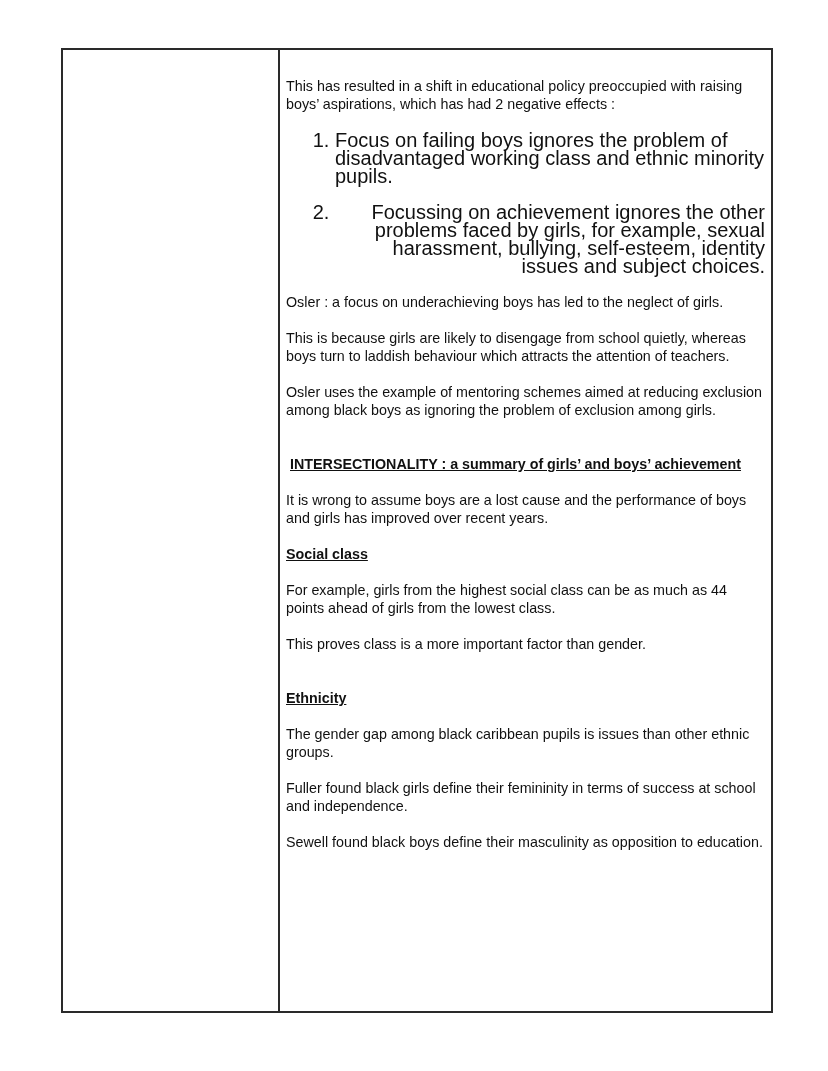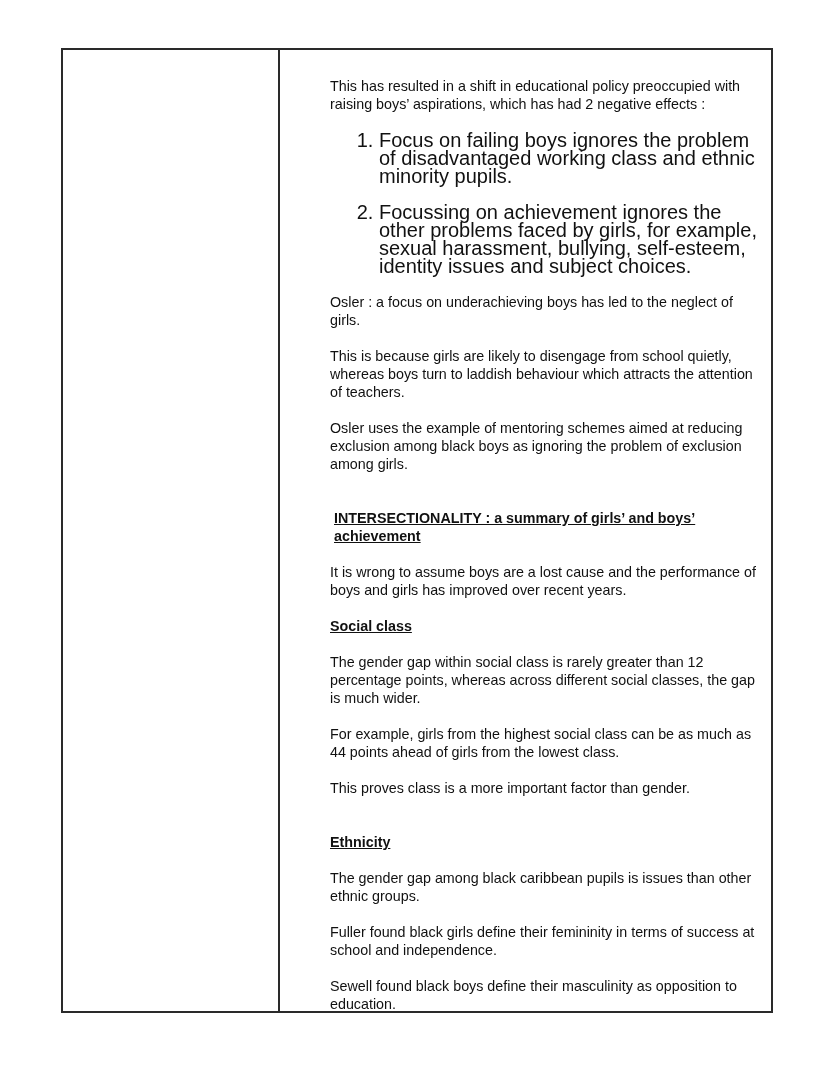--- a/index.html
+++ b/index.html
@@ -29,39 +29,38 @@
       width: 217px;
       height: 100%;
       border-right: 2px solid #2a2a2a;
       box-sizing: border-box;
     }
     .right-cell {
       flex: 1;
       height: 100%;
       box-sizing: border-box;
       padding: 27px 6px 0 6px;
-      margin-left: 44px;
     }
     .p {
       font-size: 14.3px;
       line-height: 18px;
       margin: 0 0 18px 0;
     }
     .p b { font-weight: normal; }
     ol.list {
       margin: 0 0 18px 0;
       padding: 0 0 0 49px;
       font-size: 20px;
       line-height: 18px;
     }
     ol.list li {
       margin: 0 0 18px 0;
       padding-left: 0;
     }
-    ol.list li:last-child { margin-bottom: 18px; }
+    ol.list li:last-child { margin-bottom: 18px; text-align: right; }
     .heading {
       font-size: 14.3px;
       line-height: 18px;
       font-weight: bold;
       margin: 0 0 18px 0;
       text-decoration: underline;
     }
     .heading.center {
       padding-left: 4px;
     }
@@ -88,21 +87,20 @@
     <p class="p">Osler uses the example of mentoring schemes aimed at reducing exclusion among black boys as ignoring the problem of exclusion among girls.</p>
 
     <div class="gap"></div>
 
     <p class="heading center">INTERSECTIONALITY : a summary of girls’ and boys’ achievement</p>
 
     <p class="p">It is wrong to assume boys are a lost cause and the performance of boys and girls has improved over recent years.</p>
 
     <p class="heading">Social class</p>
 
-    <p class="p">The gender gap within social class is rarely greater than 12 percentage points, whereas across different social classes, the gap is much wider.</p>
     <p class="p">For example, girls from the highest social class can be as much as 44 points ahead of girls from the lowest class.</p>
     <p class="p">This proves class is a more important factor than gender.</p>
 
     <div class="gap"></div>
 
     <p class="heading">Ethnicity</p>
 
     <p class="p">The gender gap among black caribbean pupils is issues than other ethnic groups.</p>
 
     <p class="p"><b>Fuller</b><span> found black girls define their femininity in terms of  success at school and independence.</span></p>

